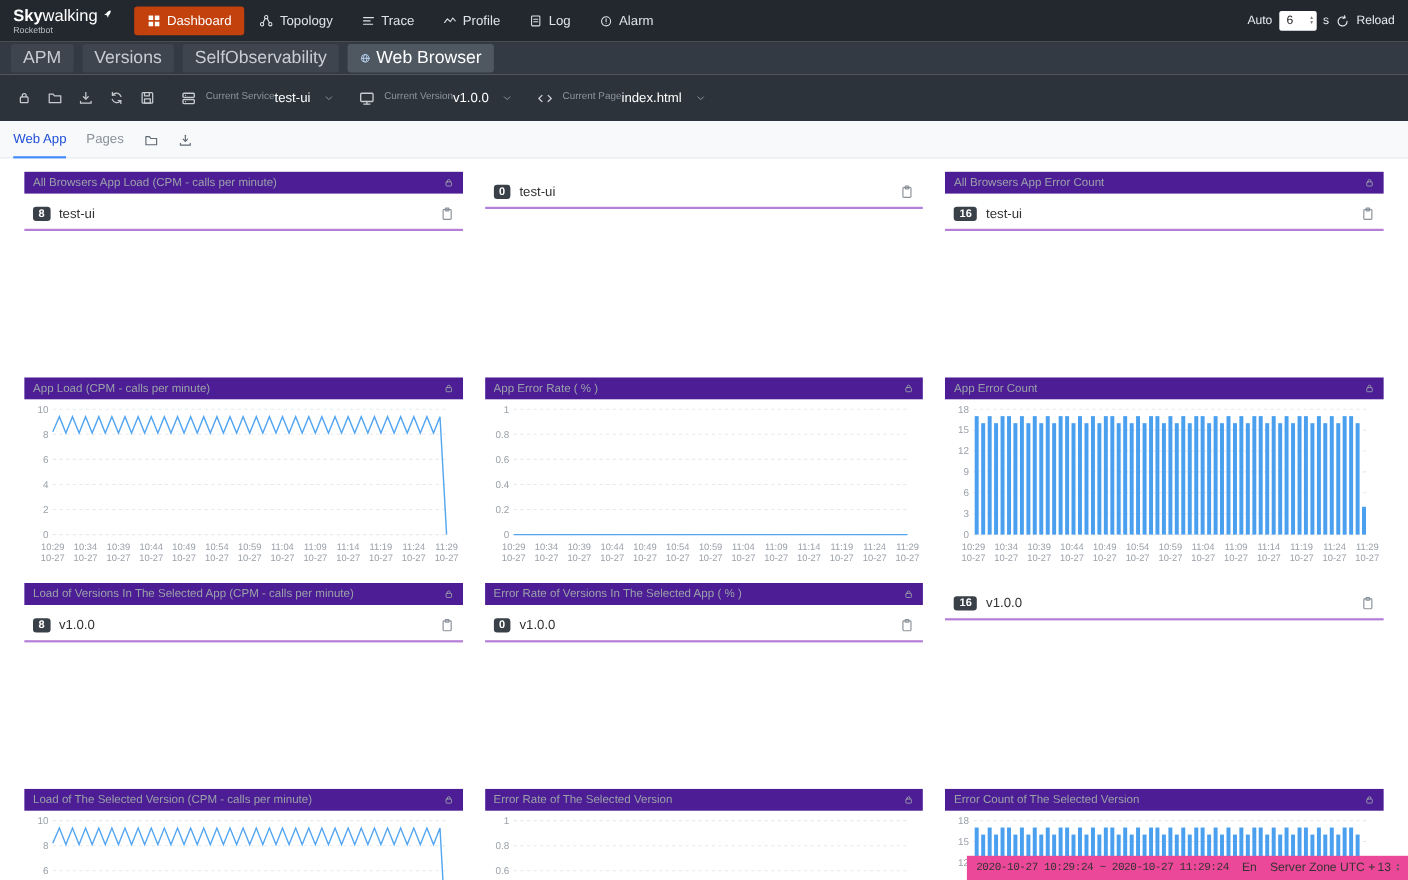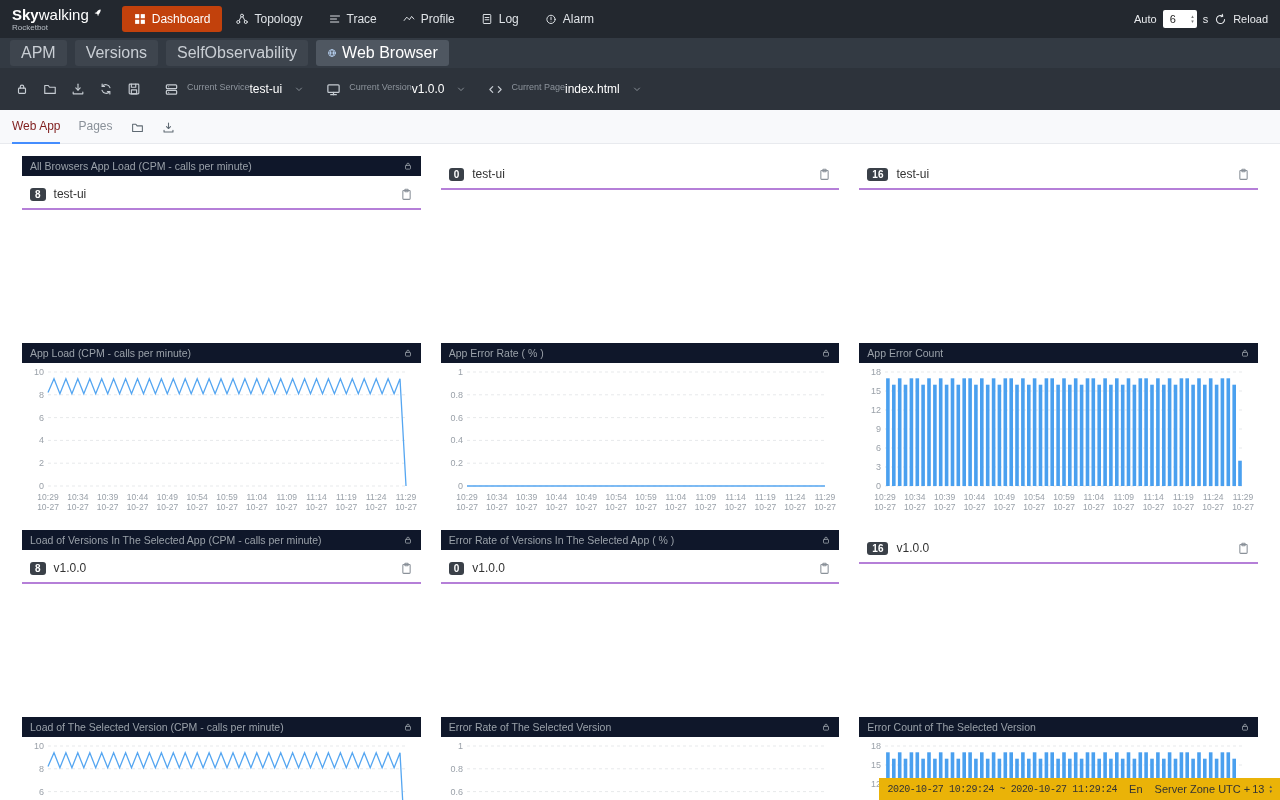--- a/index.html
+++ b/index.html
@@ -35,37 +35,37 @@
   .selectors{display:flex;align-items:center}
   .selector{display:flex;align-items:center;margin-left:16px;cursor:pointer}
   .sel-icon{font-size:15px;margin-right:8px;display:flex;color:#c6ccd2}
   .sel-col{display:flex;flex-direction:row;line-height:1.2}
   .sel-label{font-size:9px;color:#8d949c}
   .sel-value{font-size:12px;color:#fff}
   .sel-chev{font-size:10px;margin-left:12px;margin-right:6px;color:#9aa1a9;display:flex}
   
   .subtabs{height:34px;background:#f8f9fb;border-bottom:1px solid #e8eaee;display:flex;align-items:center;padding:0 12px;gap:18px}
   .subtab{font-size:12px;color:#8a9199;height:34px;display:flex;align-items:center;cursor:pointer;border-bottom:2px solid transparent}
-  .subtab.active{color:#7f1d1d;border-bottom-color:#448dfe}
+  .subtab.active{color:#1d4ed8;border-bottom-color:#448dfe}
   .subtab-action{color:#5f6a73;font-size:13px;display:flex;cursor:pointer;margin-top:2px}
   
   .grid{padding:12px 22px 0;display:grid;grid-template-columns:repeat(3,1fr);gap:7px 20px}
   .card{height:180px;background:#fff;overflow:hidden}
-  .card-head{height:20px;background:#0f172a;display:flex;align-items:center;padding:0 8px;justify-content:space-between}
+  .card-head{height:20px;background:#4c1d95;display:flex;align-items:center;padding:0 8px;justify-content:space-between}
   .card-title{font-size:10.5px;color:#9aa1a9;white-space:nowrap;overflow:hidden}
   .card-lock{color:#9aa1a9;font-size:10px;display:flex;cursor:pointer}
   .list-row{display:flex;align-items:center;padding:11px 8px 7px}
   .badge{background:#3a4048;color:#fff;font-size:10px;padding:1px 5px;border-radius:3px;font-weight:bold}
   .list-label{font-size:12px;color:#333;margin-left:8px;flex:1}
   .row-icon{color:#8a9199;font-size:13px;display:flex;cursor:pointer}
   .vbar{height:2px;background:#b57fd8}
   .chart{margin-top:3px}
   .chart text{font-family:"Liberation Sans",sans-serif}
   
-  .footer{position:fixed;right:0;bottom:0;height:22px;background:#eab308;display:flex;align-items:center;gap:12px;padding:0 8px;font-size:11px;color:#333;z-index:5}
+  .footer{position:fixed;right:0;bottom:0;height:22px;background:#ec4899;display:flex;align-items:center;gap:12px;padding:0 8px;font-size:11px;color:#333;z-index:5}
   .timerange{font-family:"Liberation Mono",monospace;font-size:10px;letter-spacing:-0.4px;cursor:pointer}
   .zone{display:flex;align-items:center;gap:2px}
   .zone .stepper{color:#555}
   .lang{cursor:pointer}
 </style>
 </head>
 <body>
 
 <div class="topbar">
   <div class="logo">
@@ -332,20 +332,29 @@
             <span class="row-icon">
           <svg viewBox="0 0 16 16" width="1em" height="1em" fill="none" stroke="currentColor" stroke-width="1.3" stroke-linecap="round" stroke-linejoin="round">
             <rect x="3.5" y="3" width="9" height="11" rx="1"></rect>
             <rect x="6" y="1.5" width="4" height="3" rx="0.5"></rect>
           </svg>
         </span>
           </div>
           <div class="vbar"></div>
     </div>
     <div class="card">
+     <div class="card-head">
+       <span class="card-title">All Browsers App Error Count</span>
+       <span class="card-lock">
+          <svg viewBox="0 0 16 16" width="1em" height="1em" fill="none" stroke="currentColor" stroke-width="1.3" stroke-linecap="round" stroke-linejoin="round">
+            <rect x="4" y="7" width="8" height="6" rx="1"></rect>
+            <path d="M6 7 V5.5 a2 2 0 0 1 4 0 V7"></path>
+          </svg>
+        </span>
+     </div>
       <div class="list-row">
             <span class="badge">16</span>
             <span class="list-label">test-ui</span>
             <span class="row-icon">
           <svg viewBox="0 0 16 16" width="1em" height="1em" fill="none" stroke="currentColor" stroke-width="1.3" stroke-linecap="round" stroke-linejoin="round">
             <rect x="3.5" y="3" width="9" height="11" rx="1"></rect>
             <rect x="6" y="1.5" width="4" height="3" rx="0.5"></rect>
           </svg>
         </span>
           </div>

